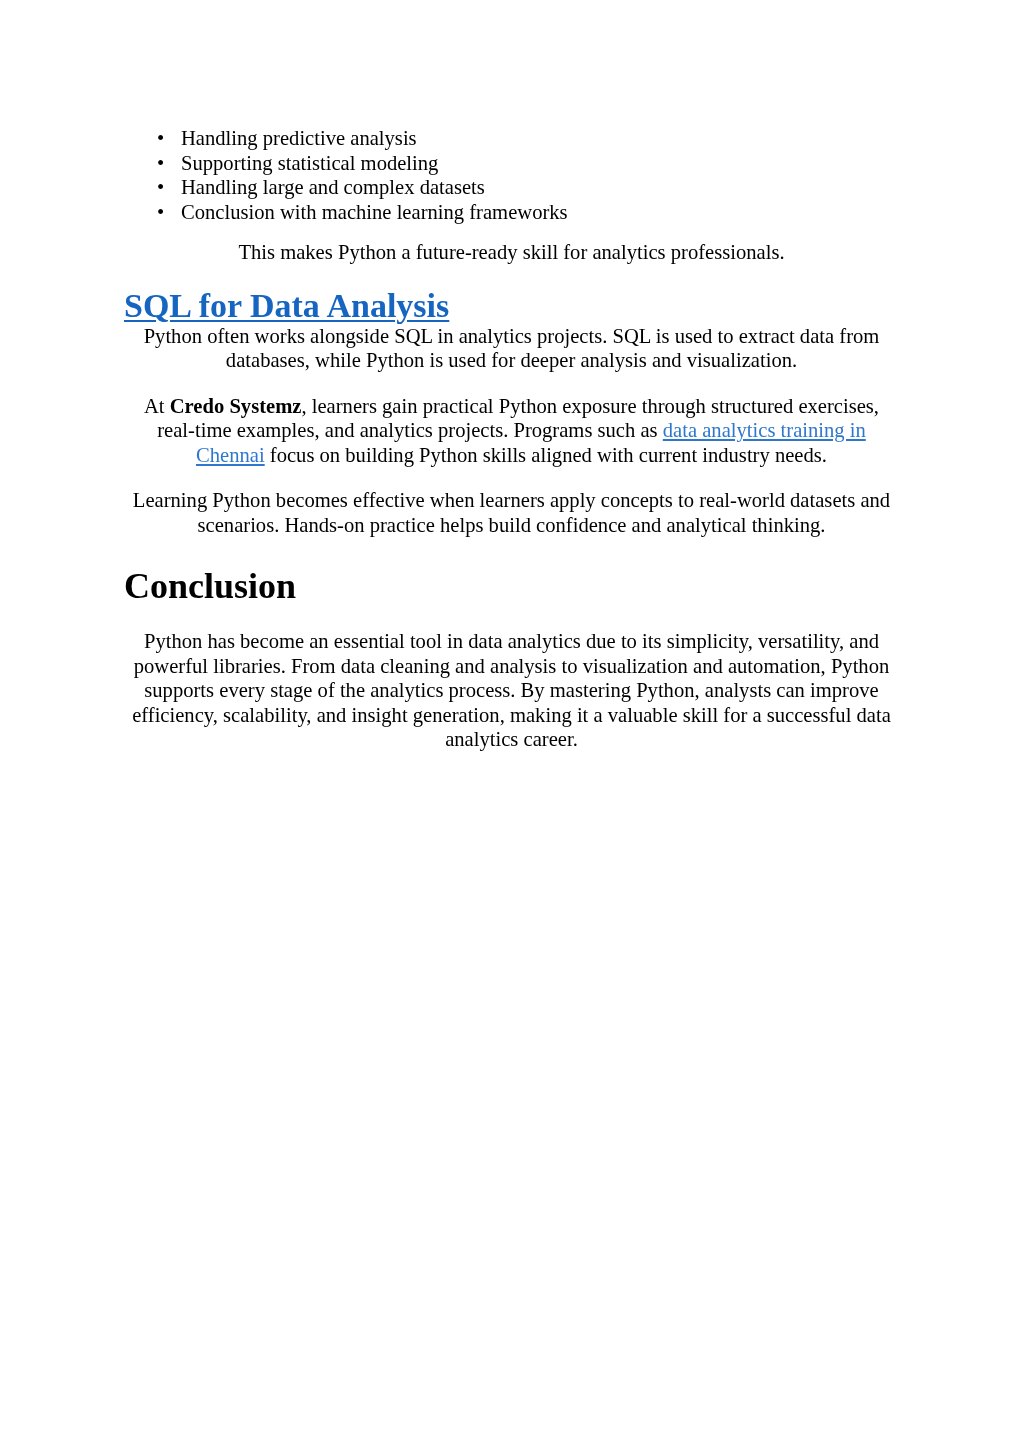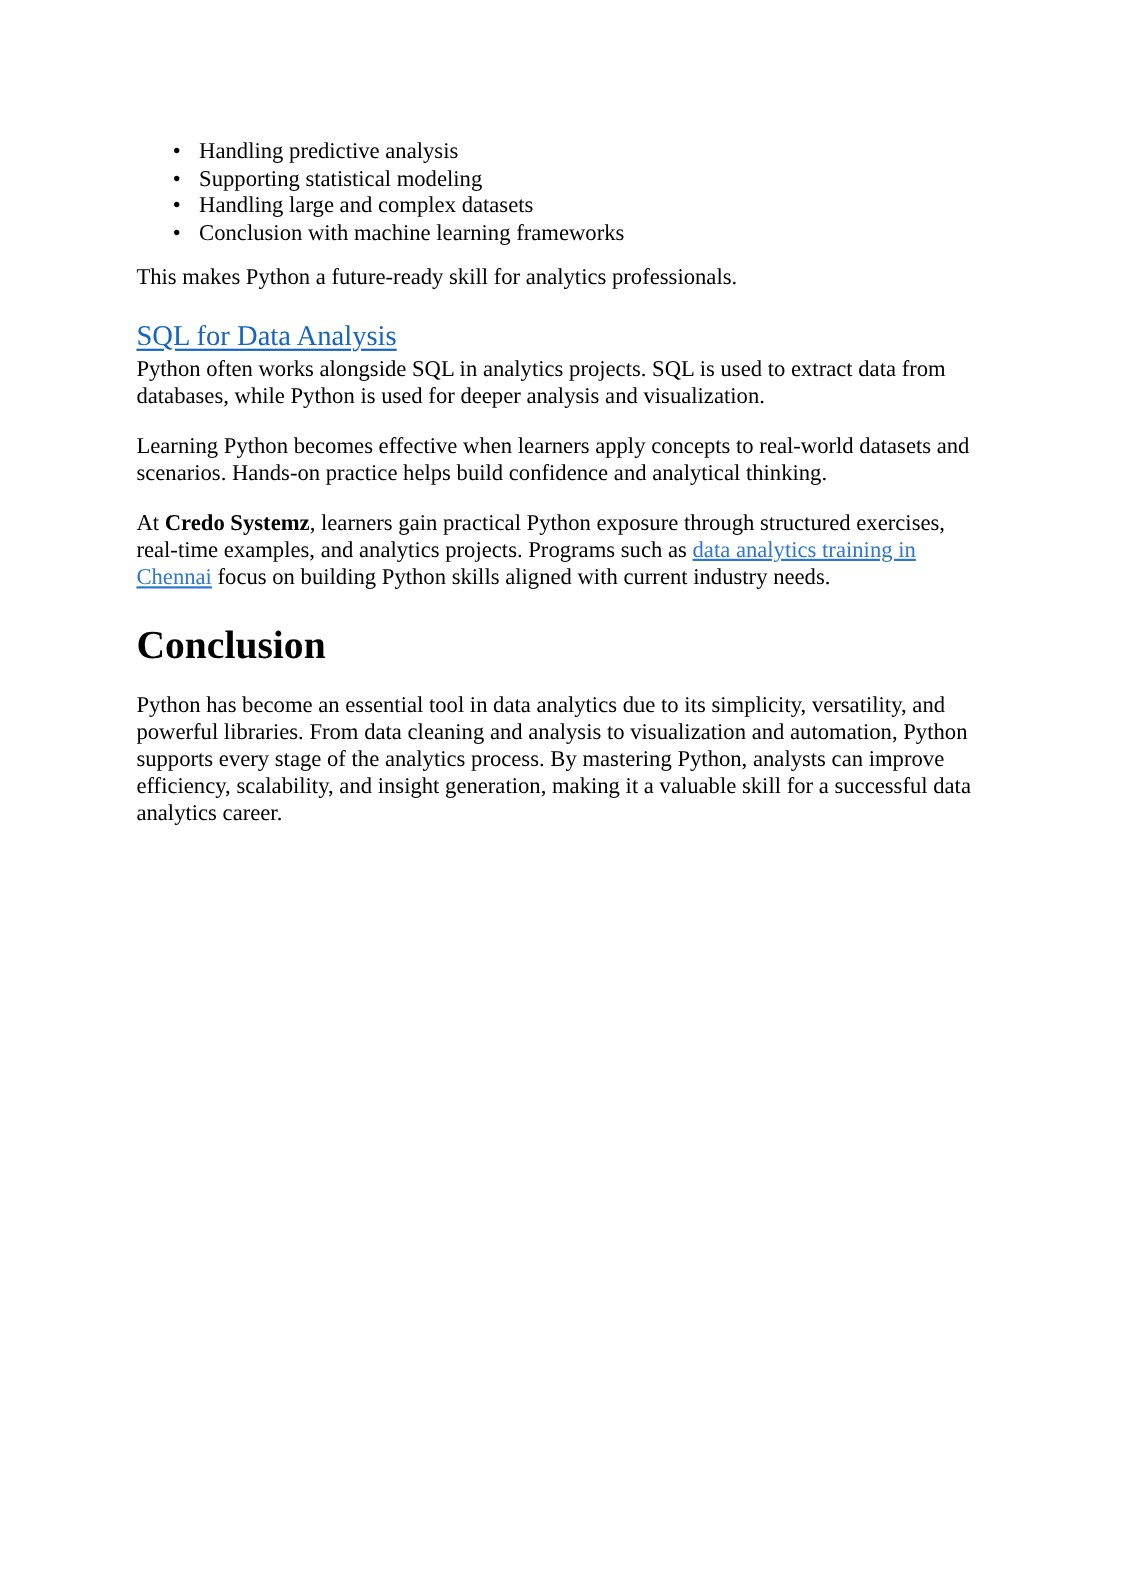--- a/index.html
+++ b/index.html
@@ -30,40 +30,40 @@
   ul.bullets li {
     position: relative;
     padding-left: 57px;
   }
   ul.bullets li .bullet-glyph {
     position: absolute;
     left: 33px;
     top: 0;
   }
 
-  p { margin: 0; }
+  p { margin: 0; text-align: center; }
   .mt16 { margin-top: 16px; }
   .mt21 { margin-top: 21px; }
   .mt22 { margin-top: 22px; }
   .mt25 { margin-top: 25px; }
   .mt28 { }
 
   h1 {
     font-size: 36px;
     line-height: 42px;
     font-weight: bold;
     margin: 0;
   }
   h1.mt13 { margin-top: 13px; }
   h1.mt18 { margin-top: 28px; }
 
   h2 {
-    font-size: 26px;
+    font-size: 34px;
     line-height: 37px;
-    font-weight: normal;
+    font-weight: bold;
     margin: 22px 0 0 0;
   }
   h2 a.heading-link {
     color: #1565C1;
     text-decoration: underline;
     text-decoration-thickness: 2px;
     text-underline-offset: 3px;
     cursor: pointer;
   }
 
@@ -101,22 +101,22 @@
     </ul>
 
     <p class="mt16">This makes Python a future-ready skill for analytics professionals.</p>
 
     <h2><a class="heading-link">SQL for Data Analysis</a></h2>
 
     <p class="mt28">Python often works alongside SQL in analytics projects. SQL is used to extract data from databases, while Python is used for deeper analysis and visualization.</p>
 
 
 
+    <p class="mt21"><span>At </span><strong>Credo Systemz</strong><span>, learners gain practical Python exposure through structured exercises, real-time examples, and analytics projects. Programs such as </span><a class="inline-link">data analytics training in Chennai</a><span> focus on building Python skills aligned with current industry needs.</span></p>
+
     <p class="mt21">Learning Python becomes effective when learners apply concepts to real-world datasets and scenarios. Hands-on practice helps build confidence and analytical thinking.</p>
-
-    <p class="mt21"><span>At </span><strong>Credo Systemz</strong><span>, learners gain practical Python exposure through structured exercises, real-time examples, and analytics projects. Programs such as </span><a class="inline-link">data analytics training in Chennai</a><span> focus on building Python skills aligned with current industry needs.</span></p>
 
     <h1 class="mt18">Conclusion</h1>
 
     <p class="mt22">Python has become an essential tool in data analytics due to its simplicity, versatility, and powerful libraries. From data cleaning and analysis to visualization and automation, Python supports every stage of the analytics process. By mastering Python, analysts can improve efficiency, scalability, and insight generation, making it a valuable skill for a successful data analytics career.</p>
 
   </div>
 </div>
 
 </body></html>

